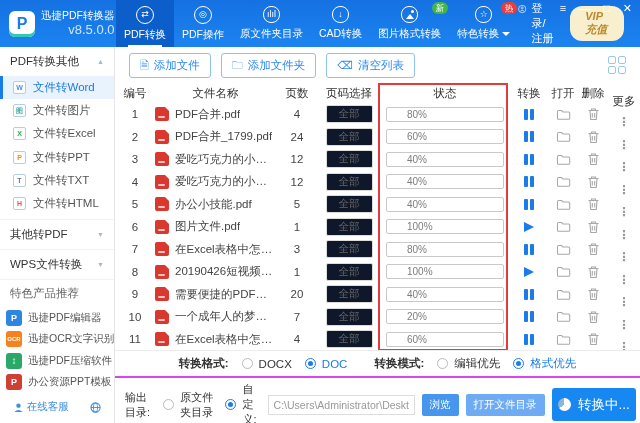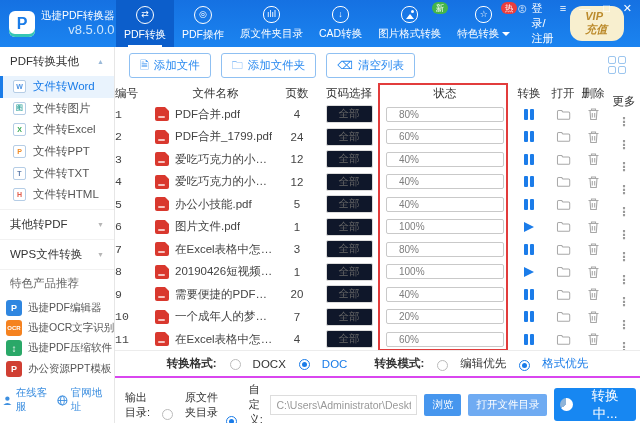--- a/index.html
+++ b/index.html
@@ -53,56 +53,56 @@
   .main{flex:1;display:flex;flex-direction:column;min-width:0;}
   .toolbar{height:36px;display:flex;align-items:center;gap:10px;padding:0 14px;flex-shrink:0;}
   .tb-btn{display:flex;align-items:center;gap:5px;border:1px solid #8fc0f2;color:#2a8af0;font-size:11.5px;padding:4px 10px;border-radius:3px;background:#fff;cursor:pointer;}
   .tb-btn .bic{font-size:11px;line-height:1;}
   .grid-ic{margin-left:auto;display:grid;grid-template-columns:8px 8px;gap:2px;cursor:pointer;}
   .grid-ic span{width:8px;height:8px;border:1.5px solid #9cc6ef;border-radius:2px;}
 
   .table-wrap{position:relative;flex:1;overflow:hidden;}
   .t-header{display:flex;height:20px;align-items:center;font-size:11.5px;color:#333;}
   .t-row{display:flex;height:22.5px;align-items:center;font-size:11.5px;color:#444;}
-  .c-num{width:40px;flex-shrink:0;font-family:Liberation Mono, monospace;}
+  .c-num{width:40px;text-align:center;flex-shrink:0;}
   .c-name{width:121px;display:flex;align-items:center;gap:6px;flex-shrink:0;overflow:hidden;white-space:nowrap;}
   .t-header .c-name{justify-content:center;}
   .c-pages{width:42px;text-align:center;flex-shrink:0;}
   .c-sel{width:62px;display:flex;justify-content:center;flex-shrink:0;}
   .c-status{width:130px;display:flex;justify-content:center;flex-shrink:0;}
   .c-act{width:38px;display:flex;justify-content:center;flex-shrink:0;}
   .c-open,.c-del{width:30px;display:flex;justify-content:center;flex-shrink:0;}
   .c-more{width:32px;display:flex;justify-content:center;flex-shrink:0;margin-top:16px;}
   .t-header .c-sel,.t-header .c-status,.t-header .c-act,.t-header .c-open,.t-header .c-del,.t-header .c-more{display:block;text-align:center;}
 
   .red-box{position:absolute;left:263px;top:0px;width:130px;height:268px;border:2px solid #e23c3c;pointer-events:none;}
 
   .pdf-ic{width:14px;height:14px;background:#d9382e;border-radius:2px;position:relative;flex-shrink:0;}
   .pdf-ic::after{content:"";position:absolute;top:0;right:0;width:0;height:0;border-top:4px solid #fff;border-left:4px solid transparent;}
   .pdf-ic::before{content:"";position:absolute;left:3px;bottom:3px;width:7px;height:2px;background:#f6c3bf;border-radius:1px;}
   .fname{overflow:hidden;text-overflow:ellipsis;}
   .sel-btn{border:1px solid #dcdcdc;color:#666;font-size:10.5px;padding:1px 12px;border-radius:2px;background:#0f172a;cursor:pointer;}
   .pbar{width:118px;height:15px;border:1px solid #c9c9c9;border-radius:2px;position:relative;background:#fff;overflow:hidden;}
   .pfill{height:100%;background:#d9eec3;}
-  .plabel{position:absolute;left:12px;top:1px;font-size:10px;color:#7d7d7d;}
+  .plabel{position:absolute;left:20px;top:1px;font-size:10px;color:#7d7d7d;}
 
   .toggle{cursor:pointer;display:flex;align-items:center;}
   .ic-pause{display:none;gap:2.5px;}
   .ic-pause i{width:3.5px;height:11px;background:#1b7ce9;border-radius:1px;}
   .ic-play{display:none;width:0;height:0;border-left:10px solid #1b7ce9;border-top:5.5px solid transparent;border-bottom:5.5px solid transparent;}
   .toggle.pause .ic-pause{display:flex;}
   .toggle.play .ic-play{display:block;}
   .row-svg{cursor:pointer;}
   .more-dots{color:#9a9a9a;font-size:12px;font-weight:bold;cursor:pointer;line-height:1;}
 
   .format-bar{height:26px;border-top:1px solid #ececec;display:flex;align-items:center;justify-content:center;gap:13px;font-size:11.5px;color:#333;flex-shrink:0;}
   .radio{width:11px;height:11px;border:1px solid #bbb;border-radius:50%;background:#fff;display:inline-block;position:relative;flex-shrink:0;}
   .radio.checked{border-color:#1a7ce8;}
   .radio.checked::after{content:"";position:absolute;left:2px;top:2px;right:2px;bottom:2px;background:#1a7ce8;border-radius:50%;}
-  .r-opt{display:flex;align-items:flex-end;gap:12px;cursor:pointer;}
+  .r-opt{display:flex;align-items:center;gap:6px;cursor:pointer;}
   .r-opt.sel{color:#1a7ce8;}
   .f-label{font-weight:bold;color:#333;}
 
   .output-bar{height:47px;border-top:2px solid #d946ef;display:flex;align-items:center;gap:7px;padding:8px 4px 0 10px;font-size:11px;color:#333;flex-shrink:0;}
   .path-input{width:188px;height:20px;border:1px solid #ddd;color:#999;font-size:10.5px;padding:0 5px;font-family:"Liberation Sans","DejaVu Sans",sans-serif;outline:none;}
   .browse-btn{background:#4696ee;color:#fff;font-size:10.5px;padding:4px 8px;border-radius:2px;border:none;cursor:pointer;white-space:nowrap;}
   .opendir-btn{background:#6fabf2;color:#fff;font-size:10.5px;padding:4px 8px;border-radius:2px;border:none;cursor:pointer;white-space:nowrap;}
   .convert-btn{margin-left:auto;width:121px;height:33px;background:#1787f2;color:#fff;font-size:13.5px;display:flex;align-items:center;justify-content:center;gap:7px;border-radius:3px;cursor:pointer;border:none;}
   .spinner{width:13px;height:13px;border-radius:50%;background:conic-gradient(#ffffff 0 235deg,#8fb4d8 235deg 360deg);}
 </style>
@@ -238,21 +238,20 @@
               <path d="M1.5 11 Q6 6.5 10.5 11 Z" fill="#3d8fe0"></path>
           </svg>
           <span>在线客服</span>
         </span>
         <span class="lnk">
           <svg width="11" height="11" viewBox="0 0 12 12">
             <circle cx="6" cy="6" r="5" fill="none" stroke="#3d8fe0" stroke-width="1.2"></circle>
             <ellipse cx="6" cy="6" rx="2.2" ry="5" fill="none" stroke="#3d8fe0" stroke-width="1"></ellipse>
             <line x1="1" y1="6" x2="11" y2="6" stroke="#3d8fe0" stroke-width="1"></line>
           </svg>
-          <span>官网地址</span>
         </span>
       </div>
     </div>
 
     <div class="main">
 
       <div class="toolbar">
         <div class="tb-btn">
           <span class="bic">🗎</span>
           <span>添加文件</span>

